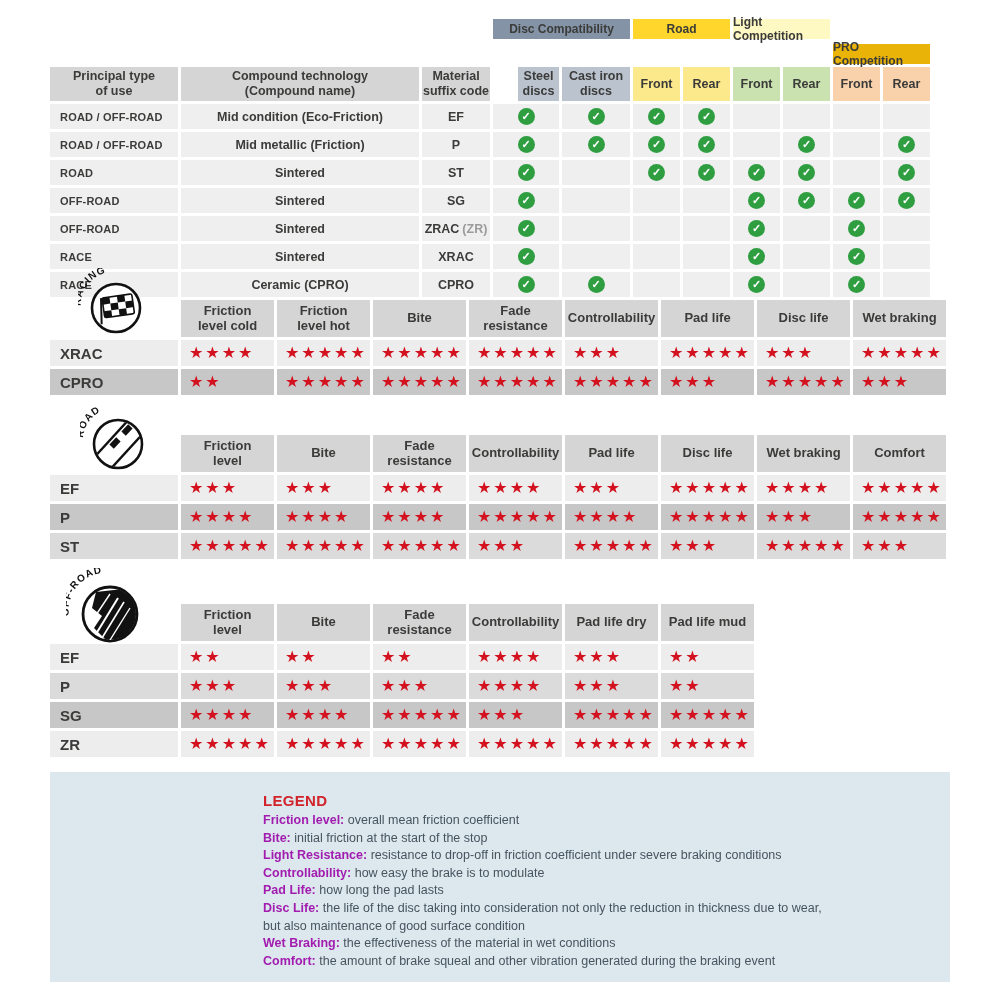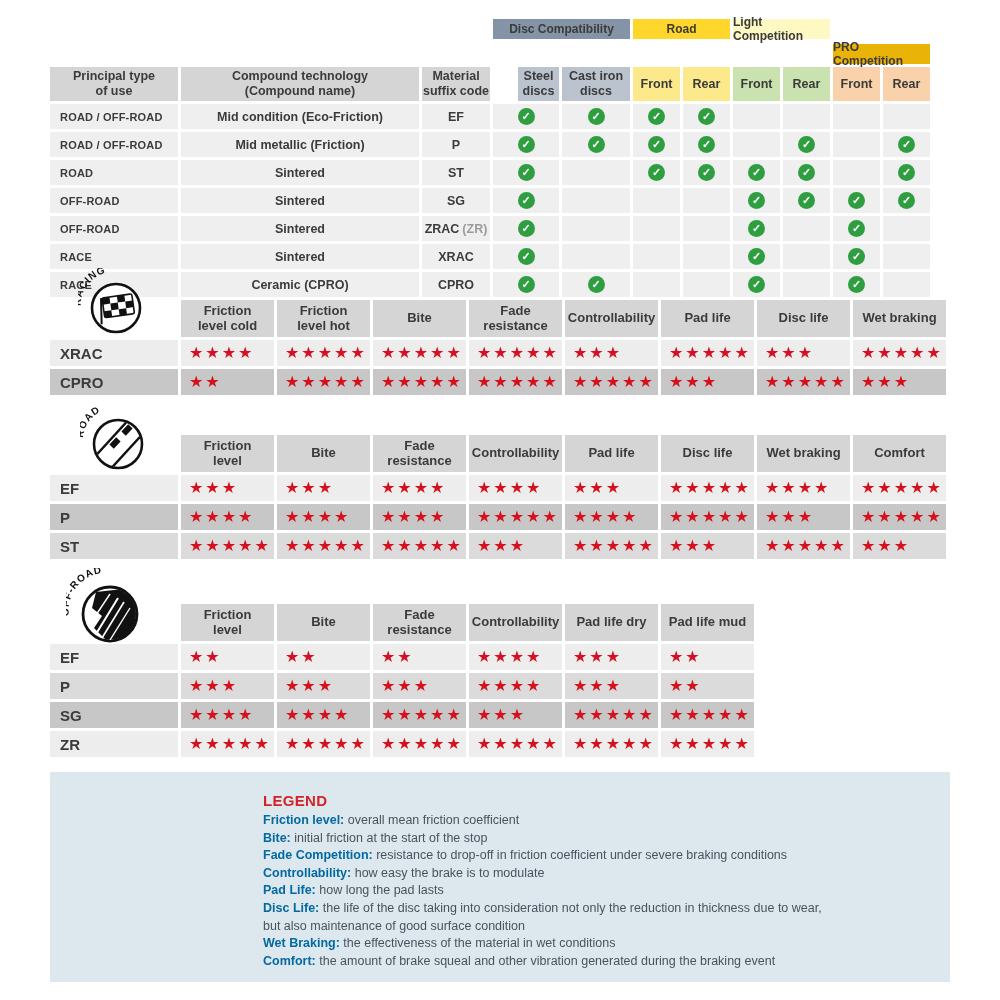--- a/index.html
+++ b/index.html
@@ -70,21 +70,21 @@
 
   
   #legend-panel{
     position:absolute;left:50px;top:772px;width:900px;height:210px;
     background:#dce7ee;box-sizing:border-box;padding:20px 0 0 213px;
   }
   #legend-title{
     font-size:15px;font-weight:700;letter-spacing:.3px;margin-bottom:3px;
   }
   .legend-line{font-size:12.5px;line-height:17.6px;color:#47545e;}
-  .legend-line b{font-weight:700;color:#0369a1;}
+  .legend-line b{font-weight:700;color:#a21caf;}
 </style>
 </head>
 <body>
 
 <div id="compat-grid">
     <div class="spacer" style="grid-column: 1 / span 3;"></div>
     <div class="group-cell" style="background: rgb(132, 148, 166);">Disc Compatibility</div>
     <div class="group-cell" style="background: rgb(255, 214, 43);">Road</div>
     <div class="group-cell" style="background: #fef9c3;">Light Competition</div>
     <div class="group-cell" style="background: #eab308; margin-top: 25px;">PRO Competition</div>
@@ -550,21 +550,21 @@
     <div class="rt-cell shade-light">
       <span class="stars" style="color: rgb(212, 17, 30);">★★★★★</span>
     </div>
   </div>
 
 <div id="legend-panel">
   <div id="legend-title" style="color: rgb(210, 35, 42);">LEGEND</div>
   <div id="legend-lines">
       <div class="legend-line"><b>Friction level:</b> overall mean friction coefficient</div>
       <div class="legend-line"><b>Bite:</b> initial friction at the start of the stop</div>
-      <div class="legend-line"><b>Fade Competition:</b> resistance to drop-off in friction coefficient under severe braking conditions</div>
+      <div class="legend-line"><b>Light Resistance:</b> resistance to drop-off in friction coefficient under severe braking conditions</div>
       <div class="legend-line"><b>Controllability:</b> how easy the brake is to modulate</div>
       <div class="legend-line"><b>Pad Life:</b> how long the pad lasts</div>
       <div class="legend-line"><b>Disc Life:</b> the life of the disc taking into consideration not only the reduction in thickness due to wear,</div>
       <div class="legend-line">but also maintenance of good surface condition</div>
       <div class="legend-line"><b>Wet Braking:</b> the effectiveness of the material in wet conditions</div>
       <div class="legend-line"><b>Comfort:</b> the amount of brake squeal and other vibration generated during the braking event</div>
     </div>
 </div>
 
 </body></html>

